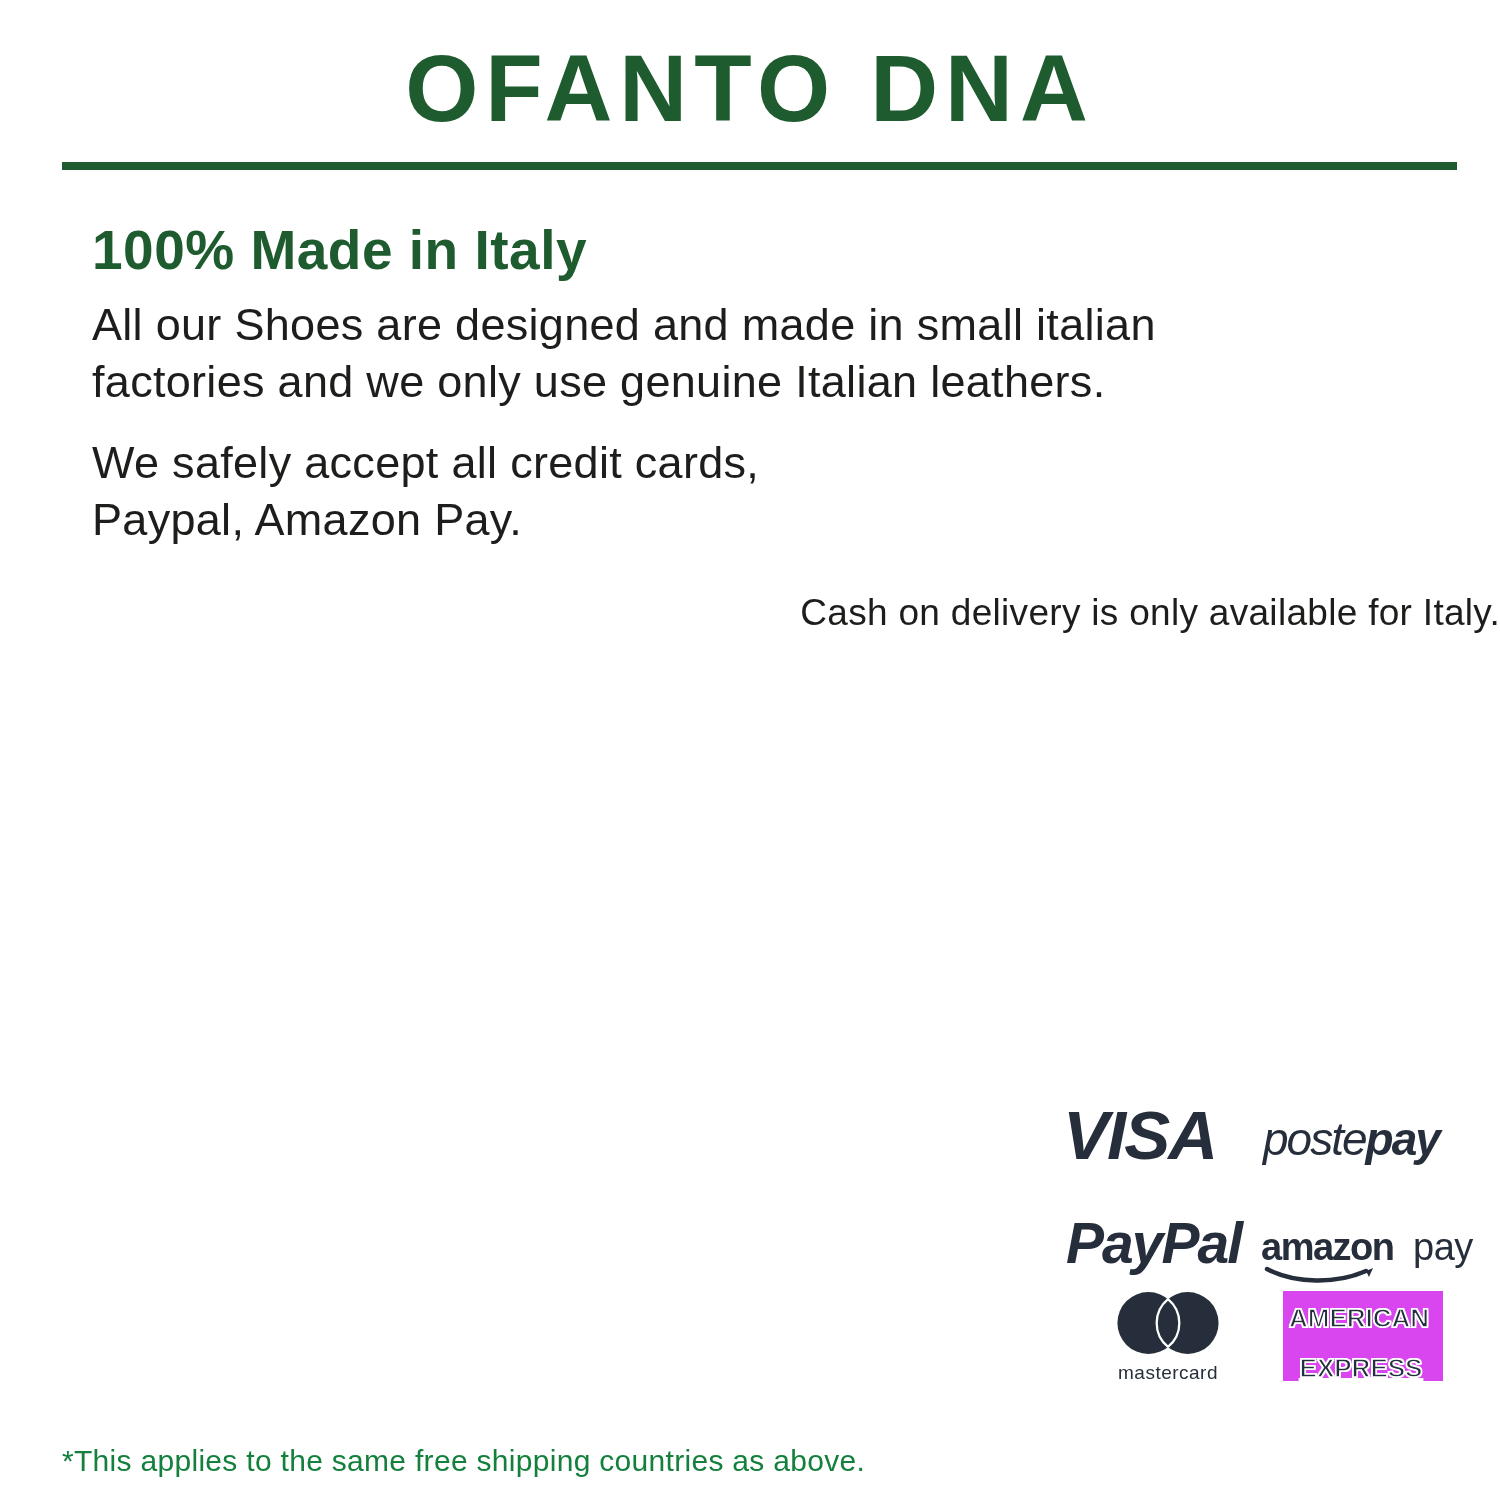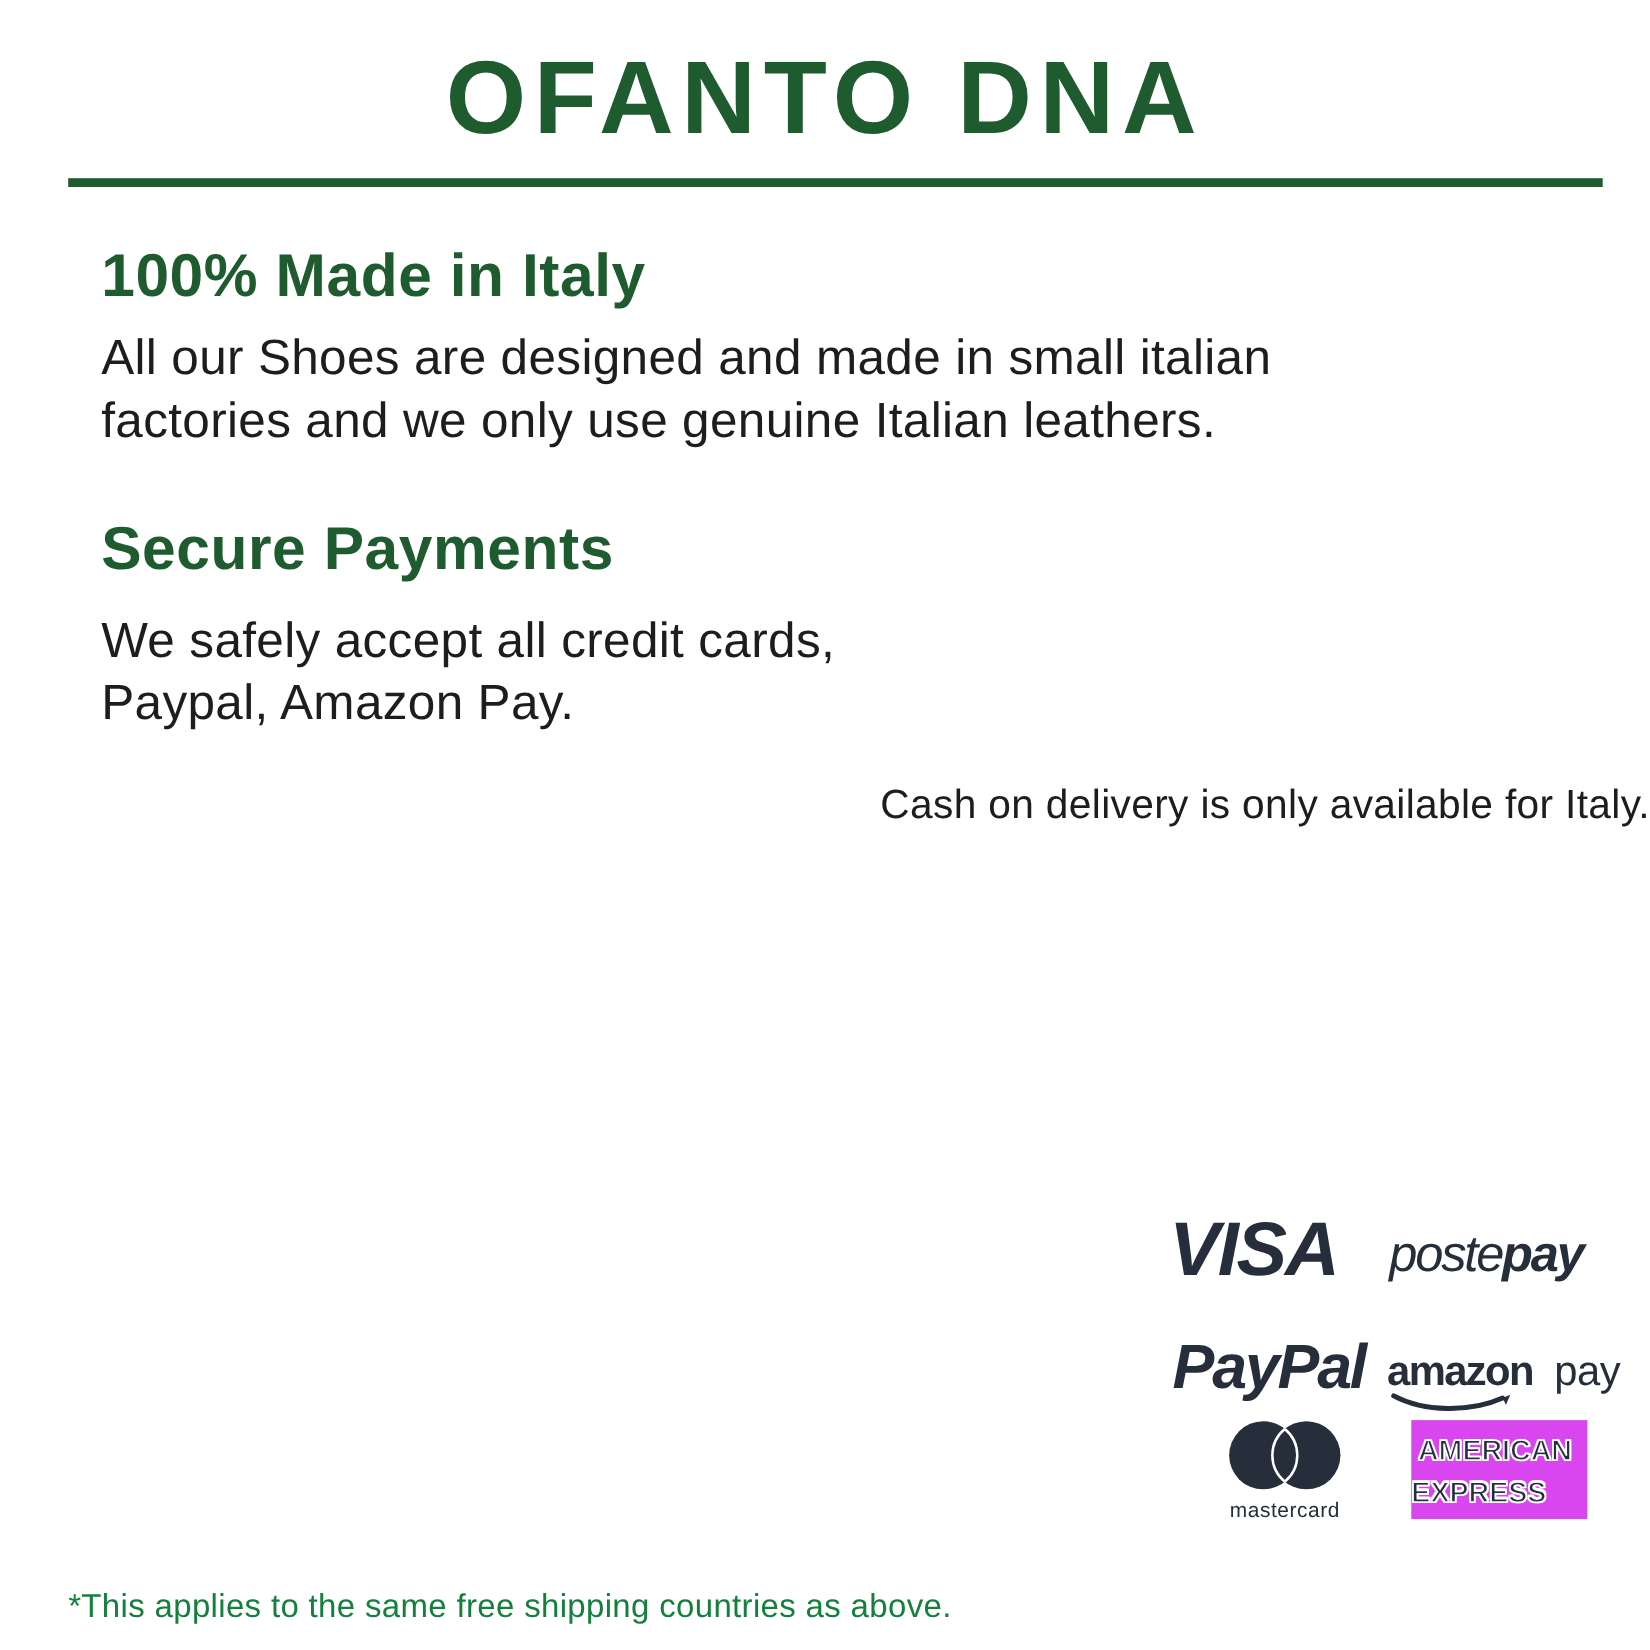--- a/index.html
+++ b/index.html
@@ -156,40 +156,39 @@
     font-weight: 800;
     line-height: 30px;
     color: #232f3e;
     -webkit-text-stroke: 1.3px #ffffff;
     text-shadow:
       -1px -1px 0 #fff, 1px -1px 0 #fff,
       -1px 1px 0 #fff, 1px 1px 0 #fff;
     letter-spacing: 0px;
   }
   .amex .ax-1 { margin: 12px 0 0 6px; }
-  .amex .ax-2 { margin: 8px 4px 0 0; text-align: left; }
+  .amex .ax-2 { margin: 20px 4px 0 0; text-align: center; text-decoration: underline; }
 </style>
 </head>
 <body>
 
 <div class="page">
 
   <h1 class="title">OFANTO DNA</h1>
   <div class="rule"></div>
 
   <section class="s1">
     <h2>100% Made in Italy</h2>
     <p class="body">All our Shoes are designed and made in small italian
 factories and we only use genuine Italian leathers.</p>
   </section>
 
 
 
   <section class="s4">
-    <h2>Secure Payments</h2>
     <p class="body">We safely accept all credit cards,
 Paypal, Amazon Pay.</p>
   </section>
 
   <p class="cash-note">Cash on delivery is only available for Italy.</p>
 
   <p class="footnote">*This applies to the same free shipping countries as above.</p>
 
   <div class="payments">
 

